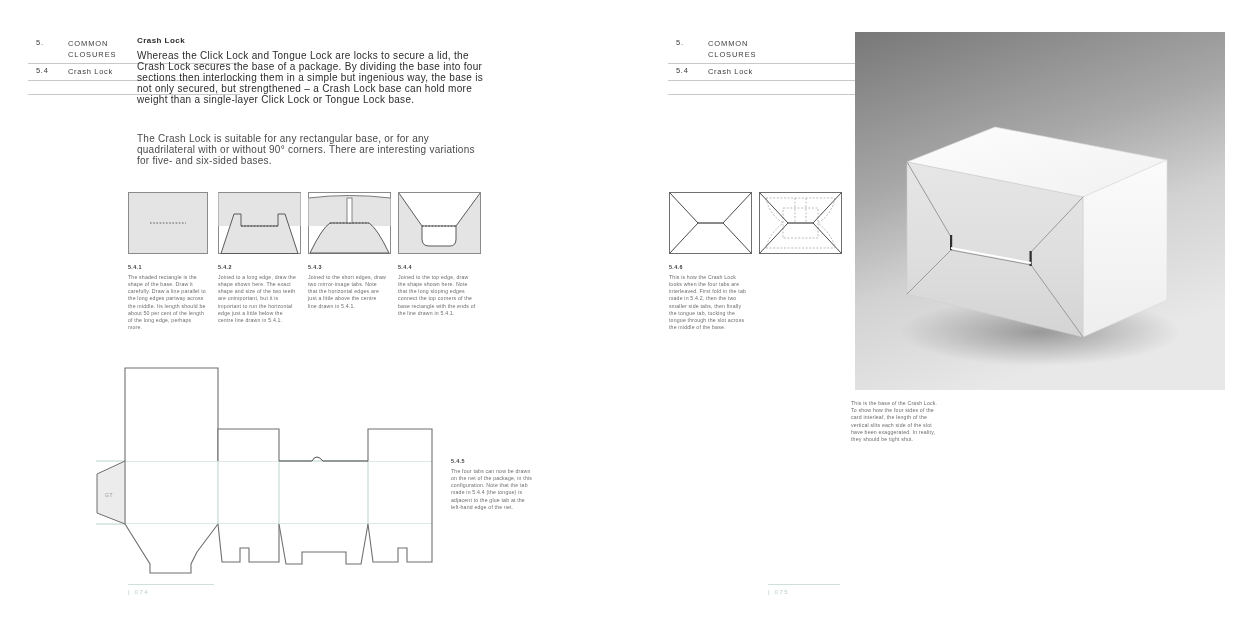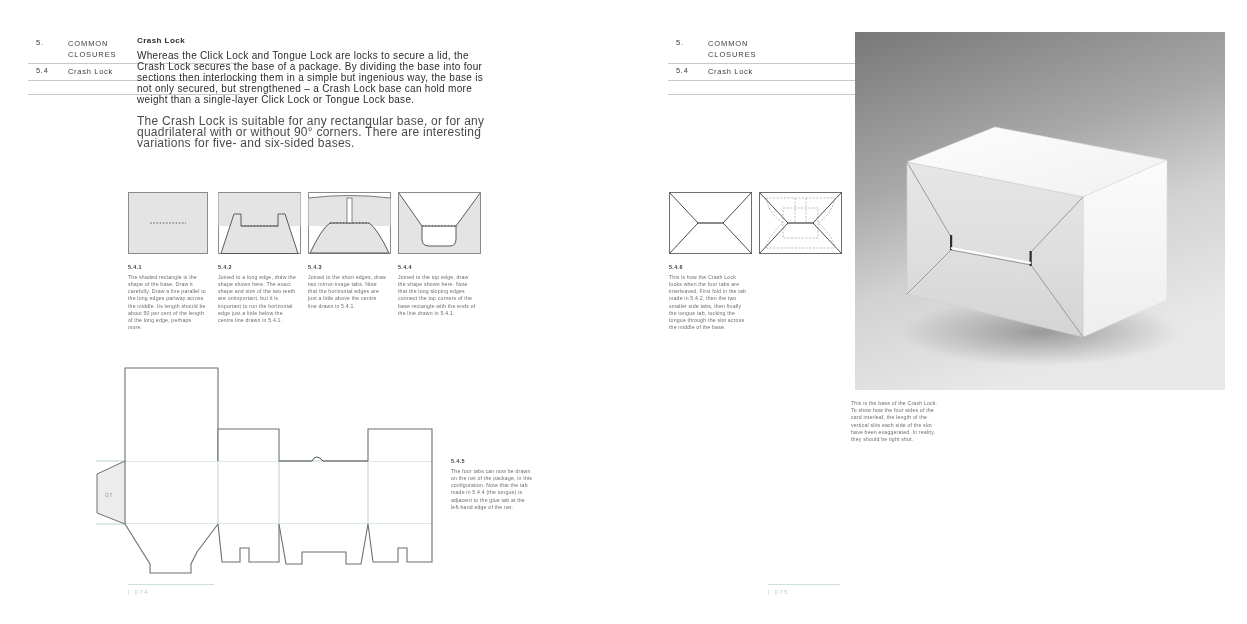--- a/index.html
+++ b/index.html
@@ -17,21 +17,21 @@
   .rh-num{width:40px;flex:0 0 40px;padding-left:8px;box-sizing:border-box;}
   .rh-txt{flex:1;line-height:11px;}
   .rh-rule{height:1px;background:#c8c8c8;width:100%;}
   .rh-strong{font-weight:normal;letter-spacing:.7px;}
   .rh-blank{height:13px;}
 
   
   .bodycol{position:absolute;}
   .b-title{font-size:8px;font-weight:bold;letter-spacing:.45px;margin-bottom:5px;color:#2b2b2b;}
   .b-lead{font-size:10px;font-weight:normal;line-height:11px;letter-spacing:.3px;color:#2b2b2b;}
-  .b-text{font-size:12px;line-height:11.2px;letter-spacing:.25px;color:#4a4a4a;margin-top:11px;}
+  .b-text{font-size:10px;line-height:11.2px;letter-spacing:.25px;color:#4a4a4a;margin-top:28px;}
 
   
   .cap{position:absolute;width:78px;font-size:5.2px;line-height:7.2px;
        letter-spacing:.18px;color:#6e6e6e;}
   .cap .cap-n{font-weight:bold;color:#3a3a3a;display:block;margin-bottom:2.5px;
        font-size:5.4px;letter-spacing:.35px;}
   .cap-wide{width:82px;}
 
   
   .fig{position:absolute;}

